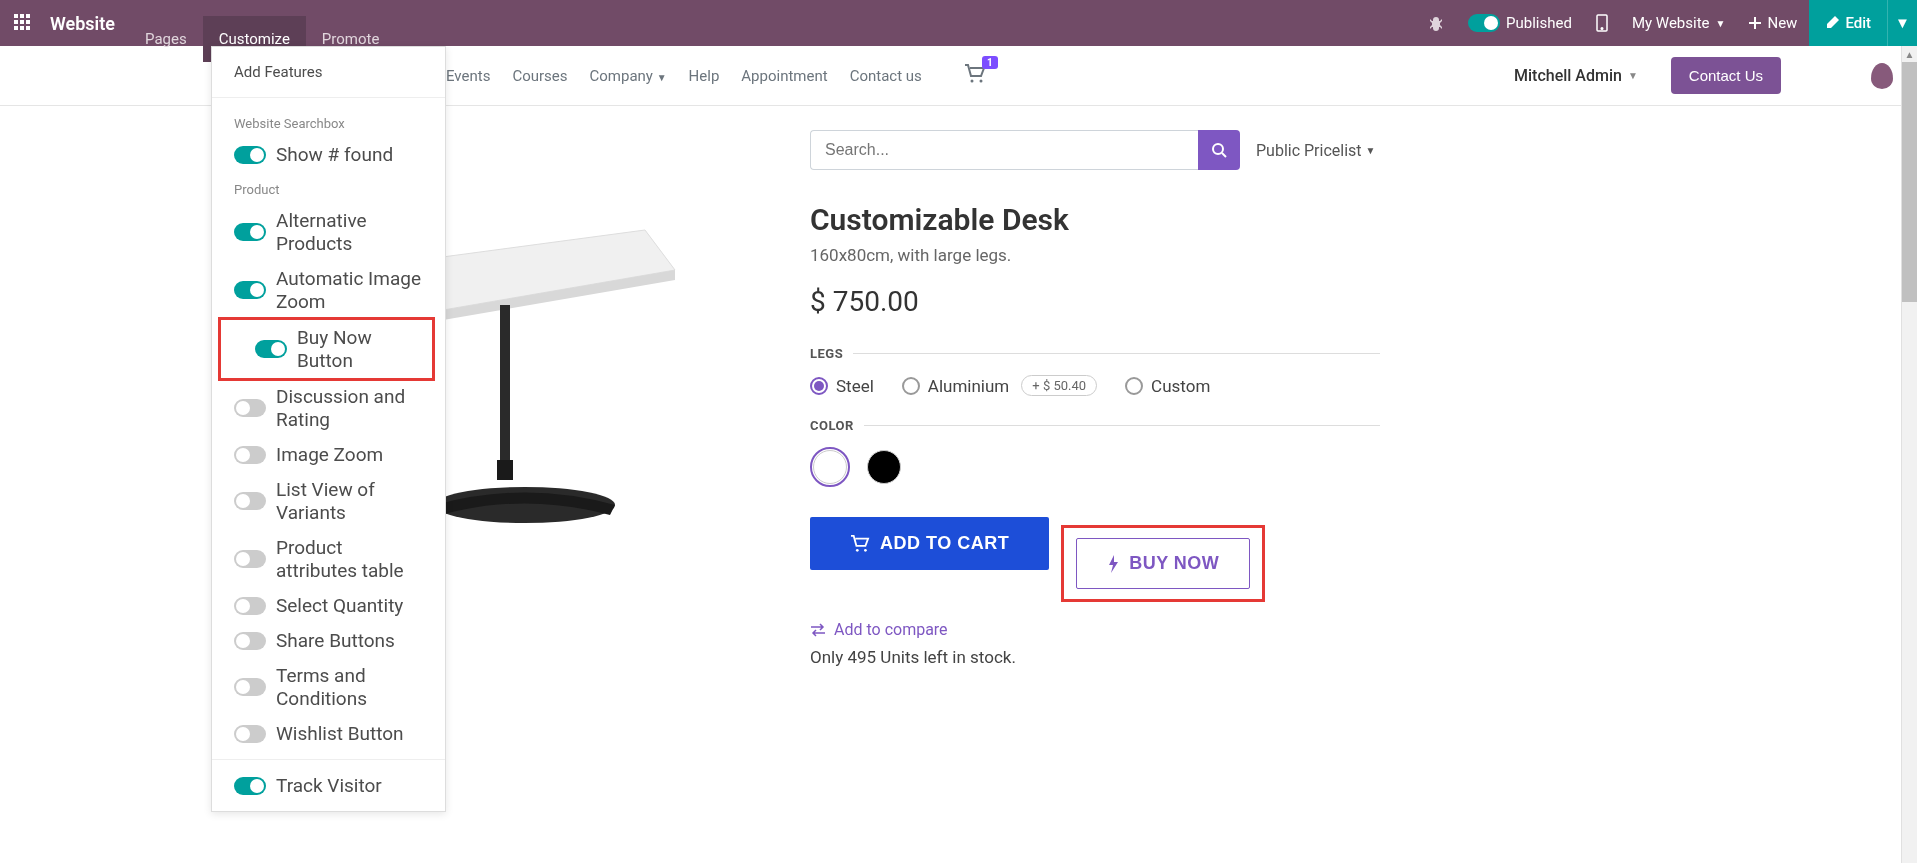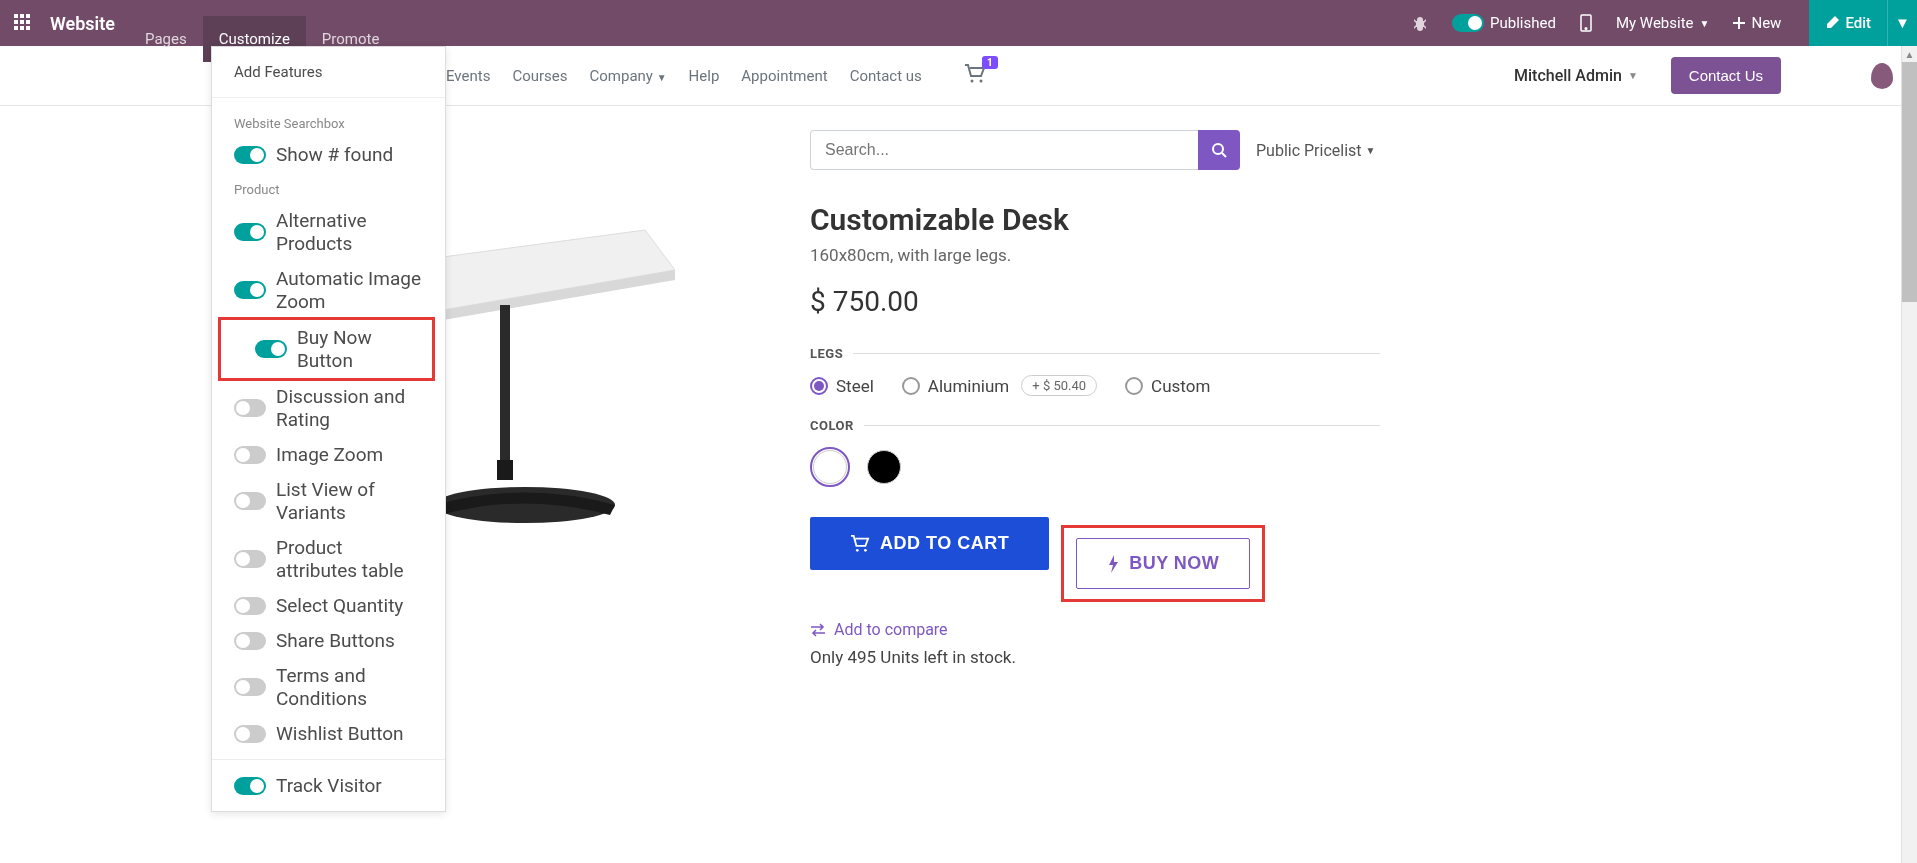--- a/index.html
+++ b/index.html
@@ -8,21 +8,21 @@
   
   .topbar { background: #714b67; color: #fff; display: flex; align-items: center; height: 46px; font-size: 15px; }
   .topbar .apps { width: 46px; display:flex; align-items:center; justify-content:center; cursor: pointer; }
   .apps-icon { width:18px; height:18px; display:grid; grid-template-columns:repeat(3,4px); grid-template-rows:repeat(3,4px); gap:2px; }
   .apps-icon span { background:#fff; width:4px; height:4px; }
   .topbar .brand { font-weight:600; font-size:18px; padding: 0 14px 0 4px; }
   .topbar .menu-item { padding: 8px 16px; height:46px; display:flex; align-items:center; cursor:pointer; color: #e0d5dc; margin-top: 32px;}
   .topbar .menu-item.active { background:#5d3f56; color:#fff;}
   .topbar .spacer { flex:1; }
   .topbar .right-item { padding: 0 12px; display:flex; align-items:center; gap:6px; height:38px; cursor:pointer; color:#fff;}
-  .topbar .edit-btn { background:#00a09d; padding: 0 16px; height:46px; display:flex; align-items:center; gap:6px; cursor:pointer; font-weight:500;margin-left:16px;}
+  .topbar .edit-btn { background:#00a09d; padding: 0 16px; height:46px; display:flex; align-items:center; gap:6px; cursor:pointer; font-weight:500;}
   .topbar .caret-btn { background:#00a09d; border-left:1px solid rgba(255,255,255,0.2); width:30px; height:46px; display:flex; align-items:center; justify-content:center; cursor:pointer;}
   
   .toggle-pub { width:32px; height:18px; background:#00a09d; border-radius:9px; position:relative; }
   .toggle-pub::after { content:""; width:14px; height:14px; background:#fff; border-radius:50%; position:absolute; right:2px; top:2px; }
   
   
   .nav2 { height:60px; display:flex; align-items:center; padding:0 24px 0 40px; border-bottom:1px solid #e5e5e5; position:relative; }
   .nav2 .navspace { width: 406px; }
   .nav2 a { color:#6c757d; text-decoration:none; margin-right:22px; font-size:15px; cursor:pointer;}
   .nav2 .cart { margin-left: 4px; color:#6c757d; position:relative; cursor:pointer;}

